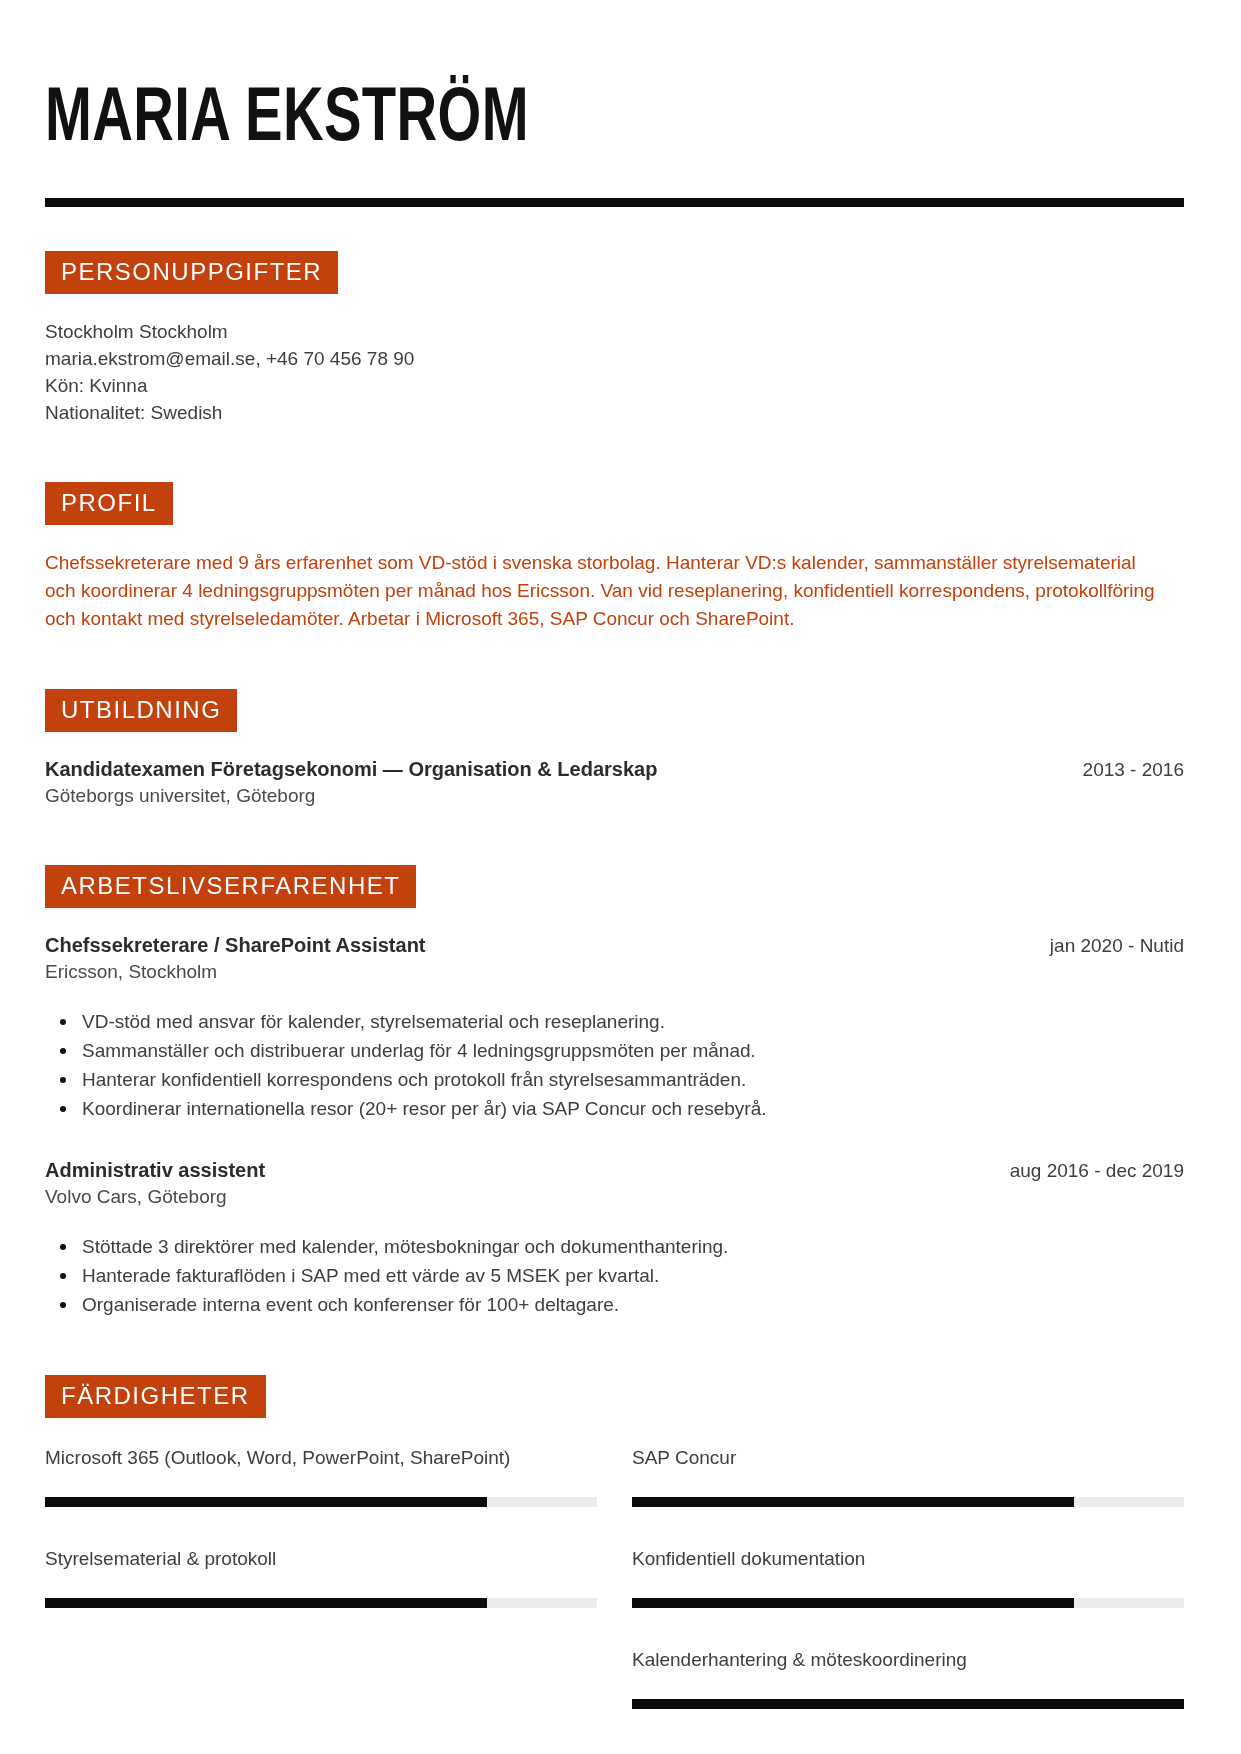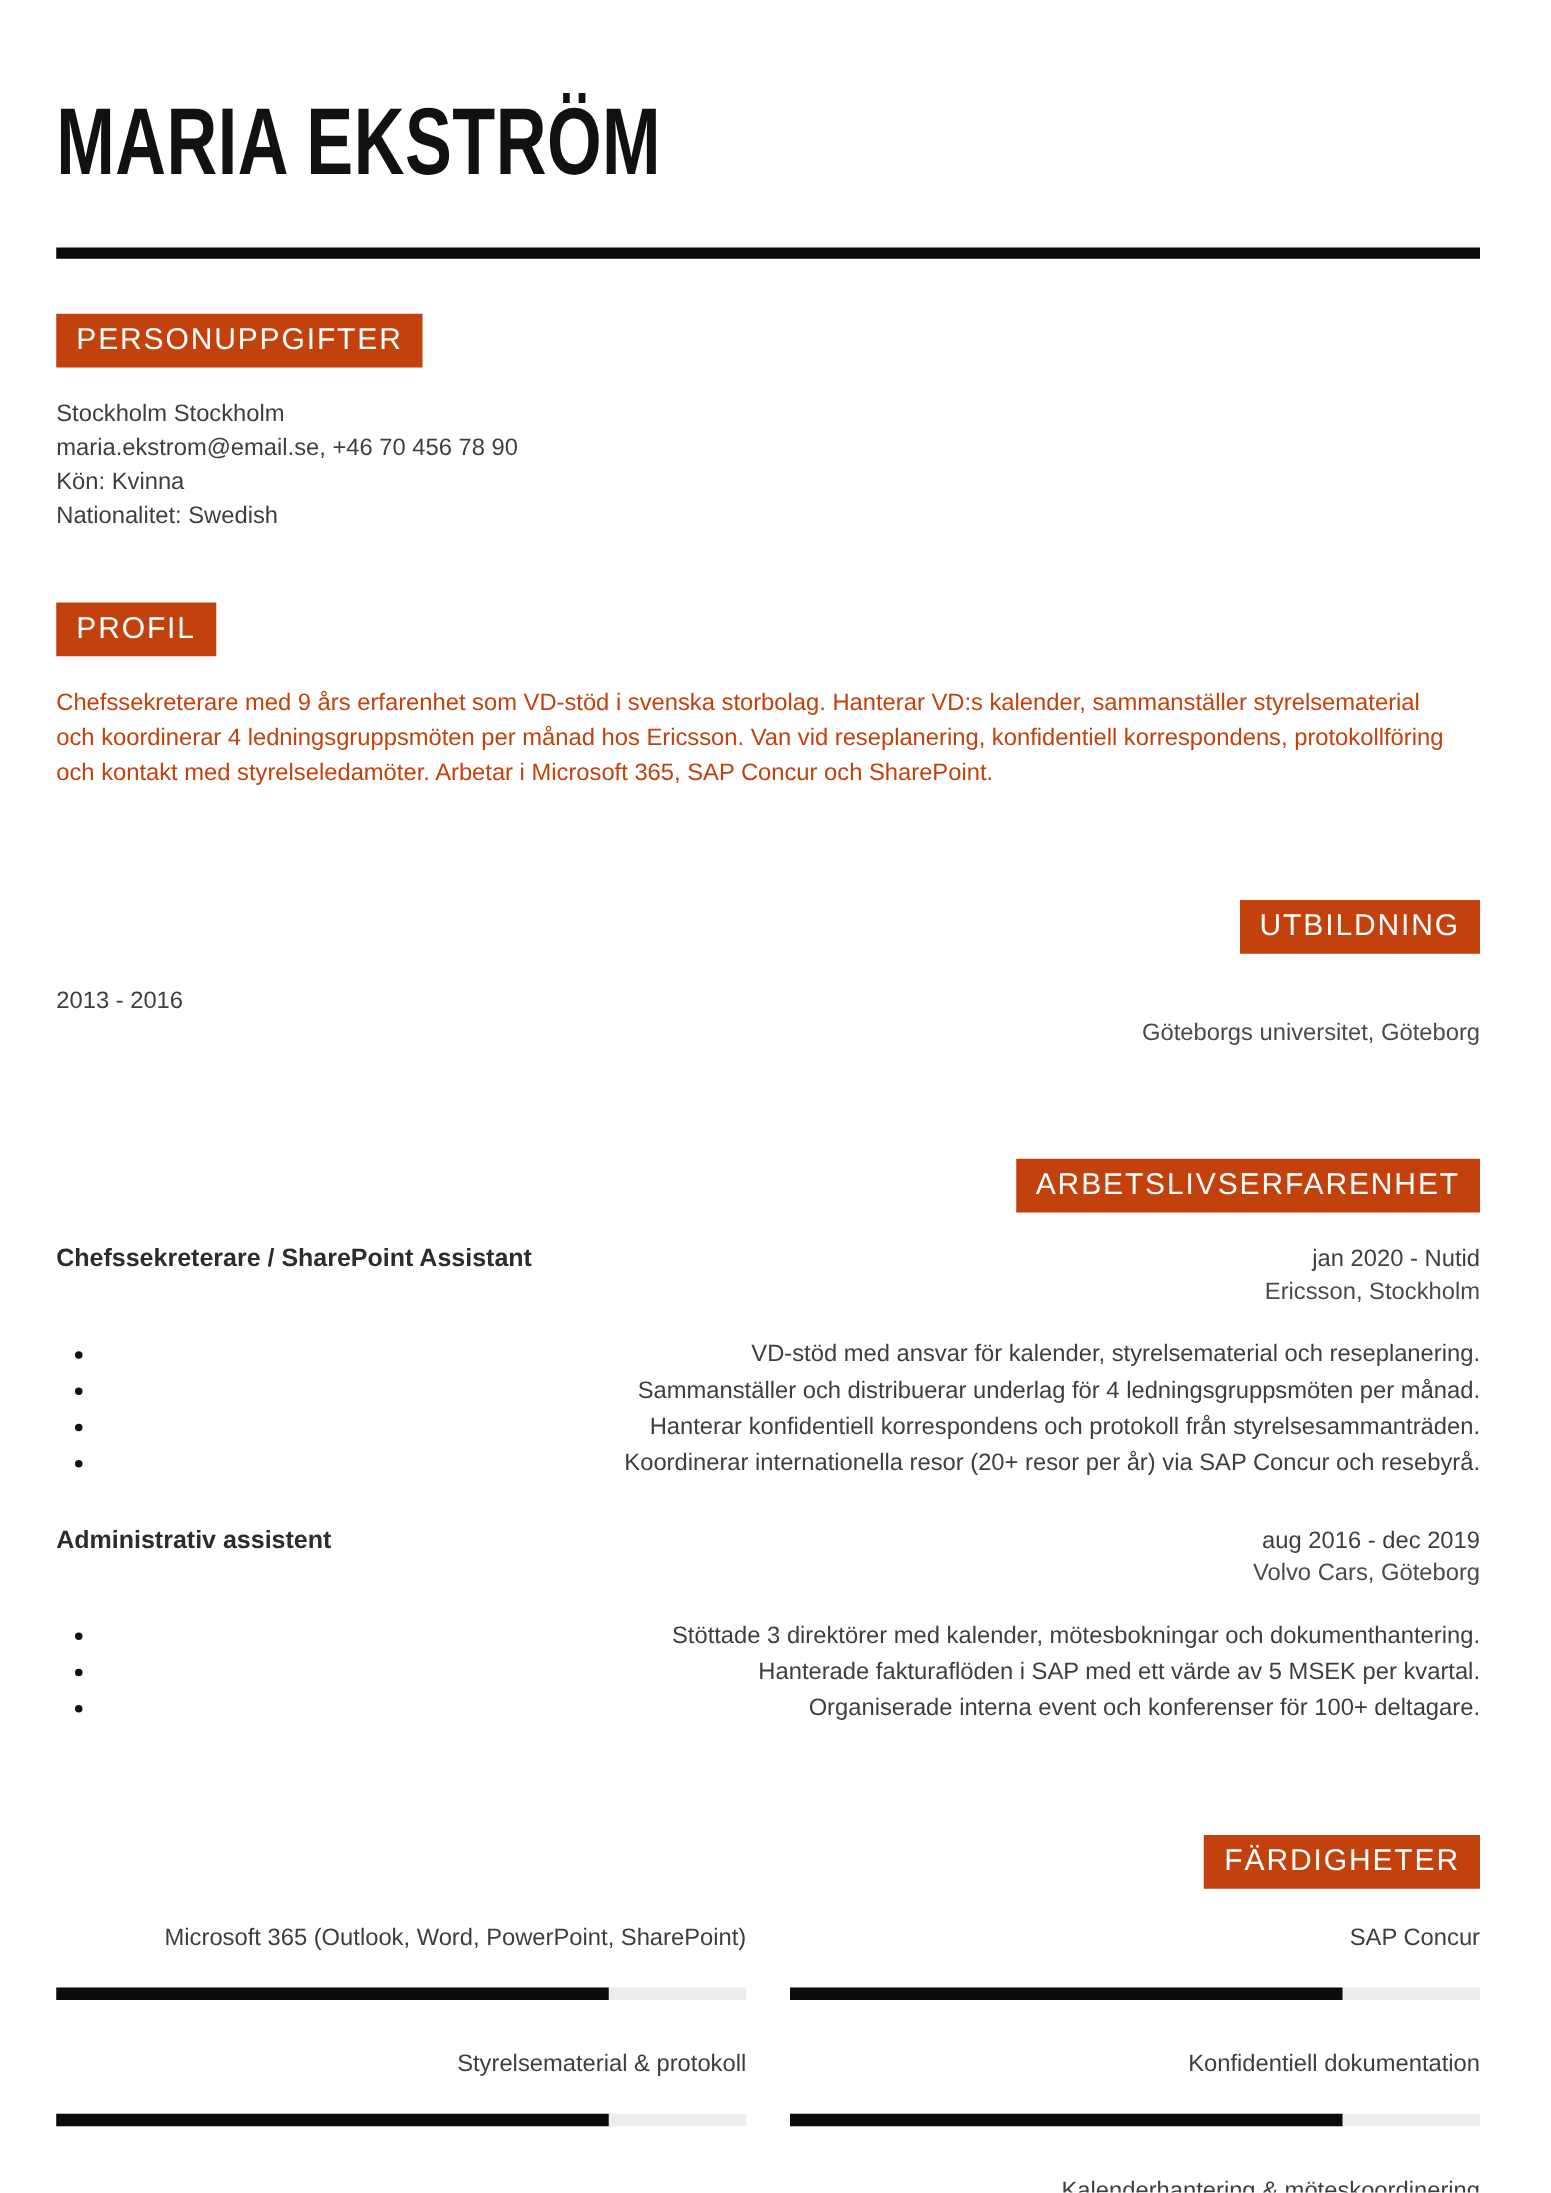--- a/index.html
+++ b/index.html
@@ -26,21 +26,21 @@
   }
 
   .top-rule {
     height: 9px;
     background: #0b0b0b;
     margin-top: 46px;
   }
 
   .section { margin-top: 44px; }
   .section.tight { margin-top: 56px; }
-  .section.roomy { margin-top: 87px; text-align: right; }
+  .section.roomy { margin-top: 56px; }
 
   .badge {
     display: inline-block;
     background: #c2410c;
     color: #ffffff;
     font-size: 24px;
     font-weight: 400;
     letter-spacing: 1.5px;
     line-height: 1;
     padding: 9px 16px 10px 16px;
@@ -158,20 +158,21 @@
     <span class="badge">PROFIL</span>
     <div class="section-body">
       <p class="profile-text">Chefssekreterare med 9 års erfarenhet som VD-stöd i svenska storbolag. Hanterar VD:s kalender, sammanställer styrelsematerial och koordinerar 4 ledningsgruppsmöten per månad hos Ericsson. Van vid reseplanering, konfidentiell korrespondens, protokollföring och kontakt med styrelseledamöter. Arbetar i Microsoft 365, SAP Concur och SharePoint.</p>
     </div>
   </div>
 
   <div class="section roomy">
     <span class="badge">UTBILDNING</span>
     <div class="entry">
       <div class="entry-head">
+        <div class="entry-title">Kandidatexamen Företagsekonomi — Organisation &amp; Ledarskap</div>
         <div class="entry-date">2013 - 2016</div>
       </div>
       <div class="entry-org">Göteborgs universitet, Göteborg</div>
     </div>
   </div>
 
   <div class="section roomy">
     <span class="badge">ARBETSLIVSERFARENHET</span>
 
     <div class="entry">

